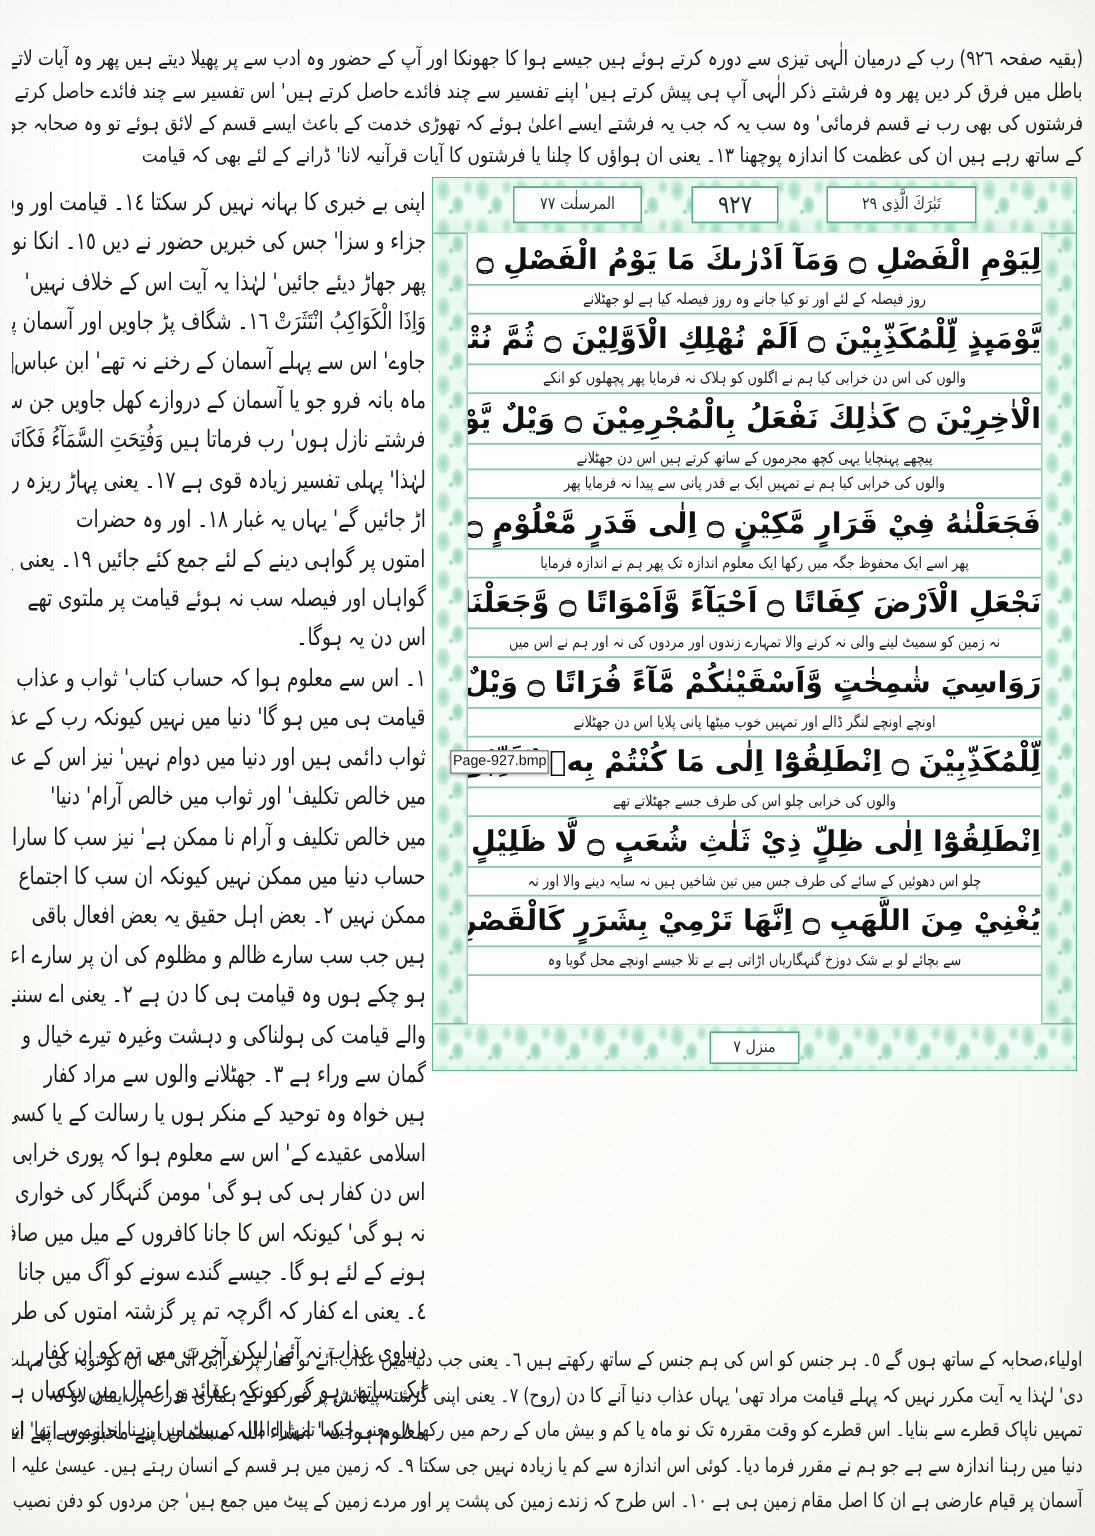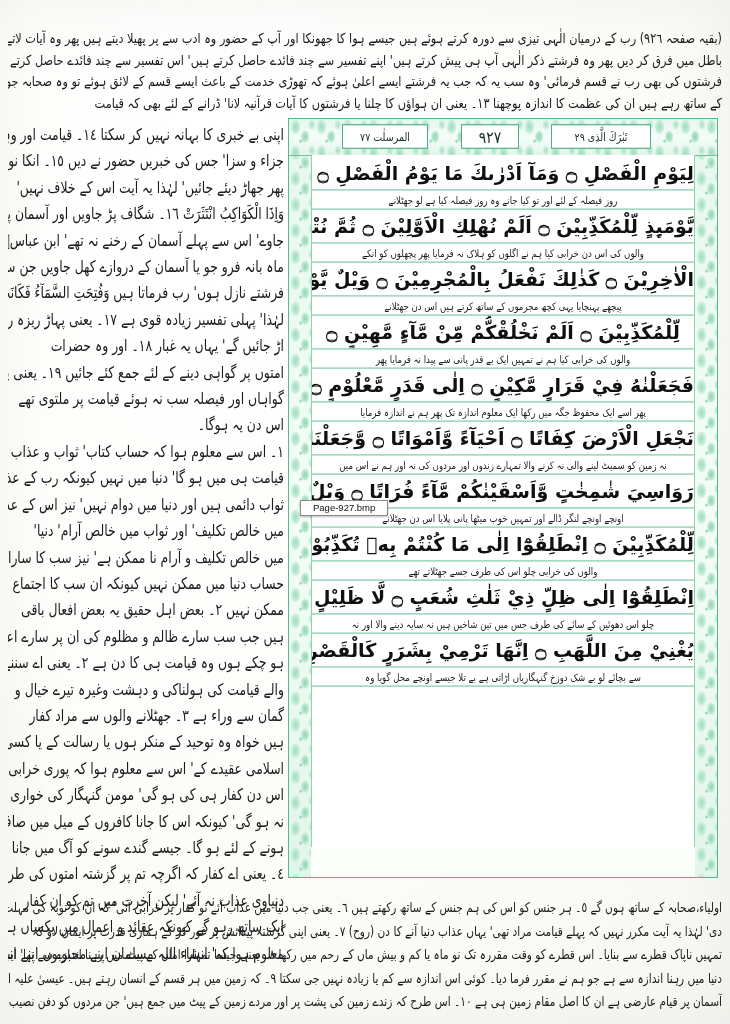--- a/index.html
+++ b/index.html
@@ -92,21 +92,21 @@
     transform: scaleY(1.26);
     transform-origin: top right;
   }
 
   
   #quran-frame {
     position: absolute;
     left: 288px;
     top: 118px;
     width: 430px;
-    height: 760px;
+    height: 596px;
     background: #fbfffc;
     box-sizing: border-box;
     border: 1px solid #57b98a;
     padding: 0;
   }
   
   .orn-band {
     position: absolute;
     background-color: #eefaf2;
     background-image:
@@ -213,21 +213,21 @@
   #file-tooltip {
     position: absolute;
     left: 300px;
     top: 500px;
     background: #ffffff;
     border: 1px solid #8a8a8a;
     color: #111111;
     font-family: "Liberation Sans", sans-serif;
     font-size: 9.5px;
     line-height: 12px;
-    padding: 1px 12px;
+    padding: 1px 1px;
     white-space: nowrap;
     box-shadow: 0 1px 2px rgba(0,0,0,.25);
     z-index: 40;
   }
 </style>
 </head>
 <body>
 
 <div id="page-sheet">
   <div id="paper-grain"></div>
@@ -278,37 +278,39 @@
 
     <div class="orn-band" id="orn-left"></div>
     <div class="orn-band" id="orn-right"></div>
 
     <div class="orn-band" id="orn-top">
       <div class="plaque" id="plaque-surah">المرسلٰت ٧٧</div>
       <div class="plaque" id="plaque-page">٩٢٧</div>
       <div class="plaque" id="plaque-para">تَبٰرَكَ الَّذِى ٢٩</div>
     </div>
 
+    <div class="orn-band" id="orn-bottom">
+      <div id="plaque-manzil">منزل ٧</div>
+    </div>
 
     <div id="frame-inner">
 
       <div class="ayah-block">
         <div class="ayah-arabic">لِيَوْمِ الْفَصْلِ ۝ وَمَآ اَدْرٰىكَ مَا يَوْمُ الْفَصْلِ ۝ وَيْلٌ</div>
         <div class="ayah-trans">روز فیصلہ کے لئے اور تو کیا جانے وہ روز فیصلہ کیا ہے لو جھٹلانے</div>
       </div>
       <div class="ayah-block">
         <div class="ayah-arabic">يَّوْمَىِٕذٍ لِّلْمُكَذِّبِيْنَ ۝ اَلَمْ نُهْلِكِ الْاَوَّلِيْنَ ۝ ثُمَّ نُتْبِعُهُمُ</div>
         <div class="ayah-trans">والوں کی اس دن خرابی کیا ہم نے اگلوں کو ہلاک نہ فرمایا پھر پچھلوں کو انکے</div>
       </div>
       <div class="ayah-block">
         <div class="ayah-arabic">الْاٰخِرِيْنَ ۝ كَذٰلِكَ نَفْعَلُ بِالْمُجْرِمِيْنَ ۝ وَيْلٌ يَّوْمَىِٕذٍ</div>
         <div class="ayah-trans">پیچھے پہنچایا یہی کچھ مجرموں کے ساتھ کرتے ہیں اس دن جھٹلانے</div>
       </div>
       <div class="ayah-block">
-        <div class="ayah-arabic">لِّلْمُكَذِّبِيْنَ ۝ اَلَمْ نَخْلُقْكُّمْ مِّنْ مَّآءٍ مَّهِيْنٍ ۝</div>
         <div class="ayah-trans">والوں کی خرابی کیا ہم نے تمہیں ایک بے قدر پانی سے پیدا نہ فرمایا پھر</div>
       </div>
       <div class="ayah-block">
         <div class="ayah-arabic">فَجَعَلْنٰهُ فِيْ قَرَارٍ مَّكِيْنٍ ۝ اِلٰى قَدَرٍ مَّعْلُوْمٍ ۝ فَقَدَرْنَا</div>
         <div class="ayah-trans">پھر اسے ایک محفوظ جگہ میں رکھا ایک معلوم اندازہ تک پھر ہم نے اندازہ فرمایا</div>
       </div>
       <div class="ayah-block">
         <div class="ayah-arabic">نَجْعَلِ الْاَرْضَ كِفَاتًا ۝ اَحْيَآءً وَّاَمْوَاتًا ۝ وَّجَعَلْنَا فِيْهَا</div>
         <div class="ayah-trans">نہ زمین کو سمیٹ لینے والی نہ کرنے والا تمہارے زندوں اور مردوں کی نہ اور ہم نے اس میں</div>
       </div>

